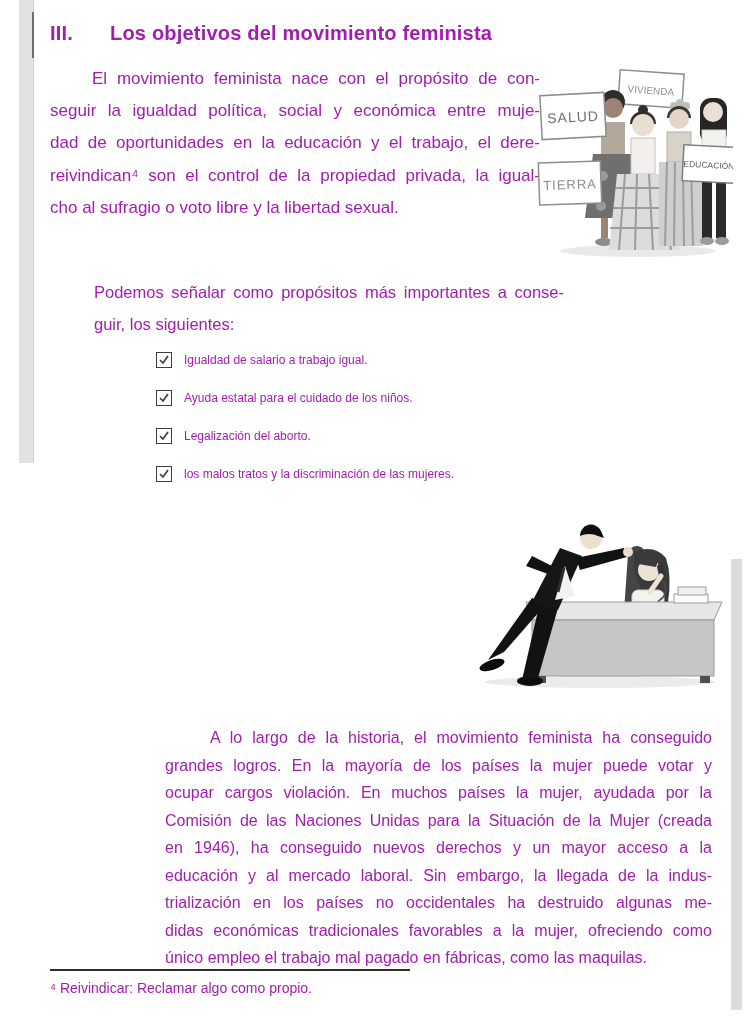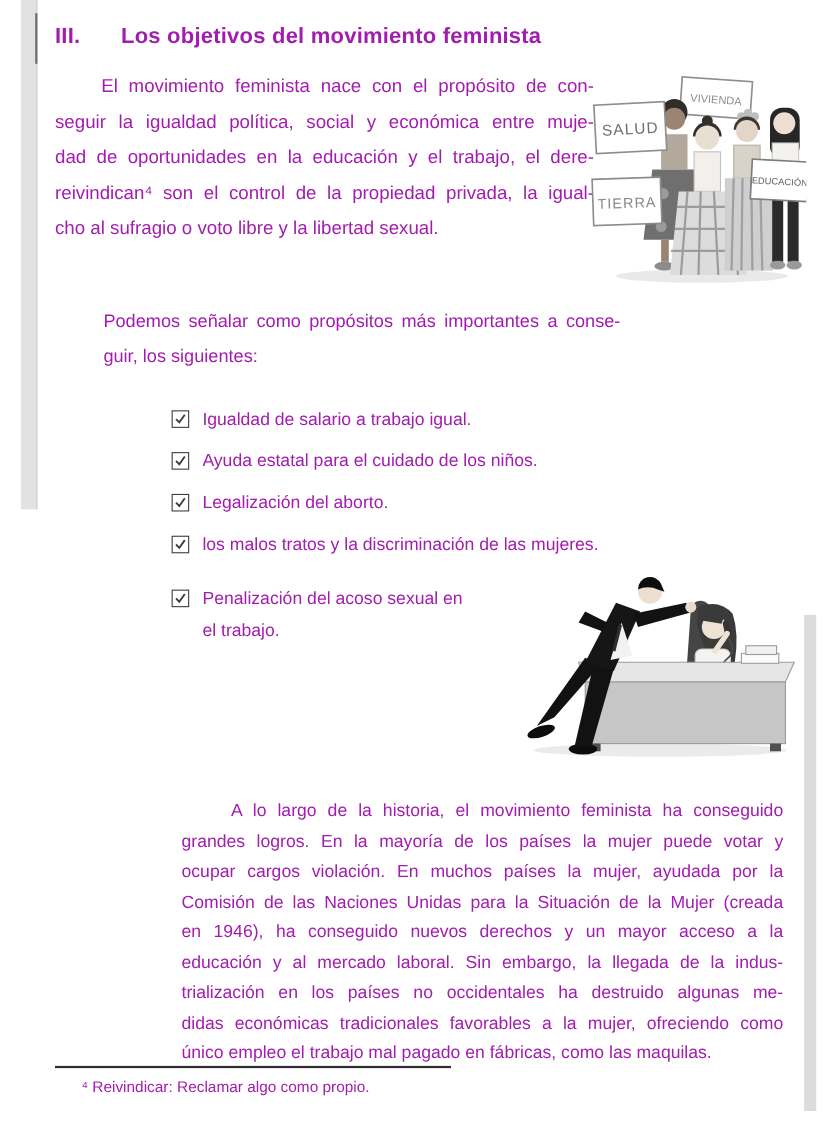--- a/index.html
+++ b/index.html
@@ -18,33 +18,33 @@
   
   .pblock{position:absolute;}
   .pblock .line{text-align:justify;text-align-last:justify;white-space:normal;}
   .pblock .line:last-of-type{text-align-last:left;}
   .para1{left:50px;top:63px;width:490px;font-size:17px;line-height:32.2px;}
   .para1 .line:first-of-type{padding-left:42px;box-sizing:border-box;}
   .para2{left:94px;top:276px;width:470px;font-size:16.5px;line-height:32px;}
   .para3{left:165px;top:724px;width:547px;font-size:16px;line-height:27.5px;}
   .para3 .line:first-of-type{padding-left:45px;box-sizing:border-box;}
   
-  .checklist{position:absolute;left:156px;top:346px;width:440px;font-size:16px;margin-top:21px;}
+  .checklist{position:absolute;left:156px;top:346px;width:440px;font-size:12px;}
   .check-item{display:flex;gap:12px;line-height:29px;margin-bottom:9px;}
   .checklist div.check-item:nth-of-type(4){margin-bottom:20px;}
   .checkbox{flex:0 0 auto;width:14px;height:14px;margin-top:6px;border:1.6px solid #3d3d3d;background:#fff;position:relative;}
   .checkbox svg{position:absolute;left:1px;top:1px;}
   .check-text{max-width:400px;}
   .check-item .l2{}
   
   .illus1{position:absolute;left:533px;top:66px;width:200px;height:192px;}
   .illus2{position:absolute;left:428px;top:510px;width:302px;height:180px;}
   
   .footnote-rule{position:absolute;left:50px;top:969px;width:360px;height:2px;background:#2e2e2e;}
-  .footnote{position:absolute;left:50px;top:978px;width:500px;font-size:14px;line-height:20px;margin-left:24px;}
+  .footnote{position:absolute;left:50px;top:978px;width:500px;font-size:14px;line-height:20px;}
   svg text{font-family:"Liberation Sans","DejaVu Sans",sans-serif;}
 </style>
 </head>
 <body>
 
 <div class="page">
 
   <div class="left-bar"></div>
   <div class="left-bar-mark"></div>
   <div class="right-bar"></div>
@@ -194,31 +194,20 @@
         <span class="checkbox">
           <svg width="12" height="12" viewBox="0 0 12 12">
             <path d="M2,6 L5,9 L10,2" fill="none" stroke="#3d3d3d" stroke-width="1.7"></path>
           </svg>
         </span>
         <span class="check-text">
           <div class="l2">los malos tratos y la discriminación de las mujeres.</div>
         </span>
       </div>
 
-      <div class="check-item">
-        <span class="checkbox">
-          <svg width="12" height="12" viewBox="0 0 12 12">
-            <path d="M2,6 L5,9 L10,2" fill="none" stroke="#3d3d3d" stroke-width="1.7"></path>
-          </svg>
-        </span>
-        <span class="check-text">
-          <div class="l1">Penalización del acoso sexual en</div>
-          <div class="l2">el trabajo.</div>
-        </span>
-      </div>
     </div>
 
   <div class="illus2">
     <svg viewBox="0 0 302 180" width="302" height="180">
       <ellipse cx="172" cy="172" rx="115" ry="6" fill="#ebebeb"></ellipse>
 
       <g>
         <rect x="198" y="36" width="18" height="74" rx="9" fill="#454545" transform="rotate(4 207 73)"></rect>
       </g>
 

